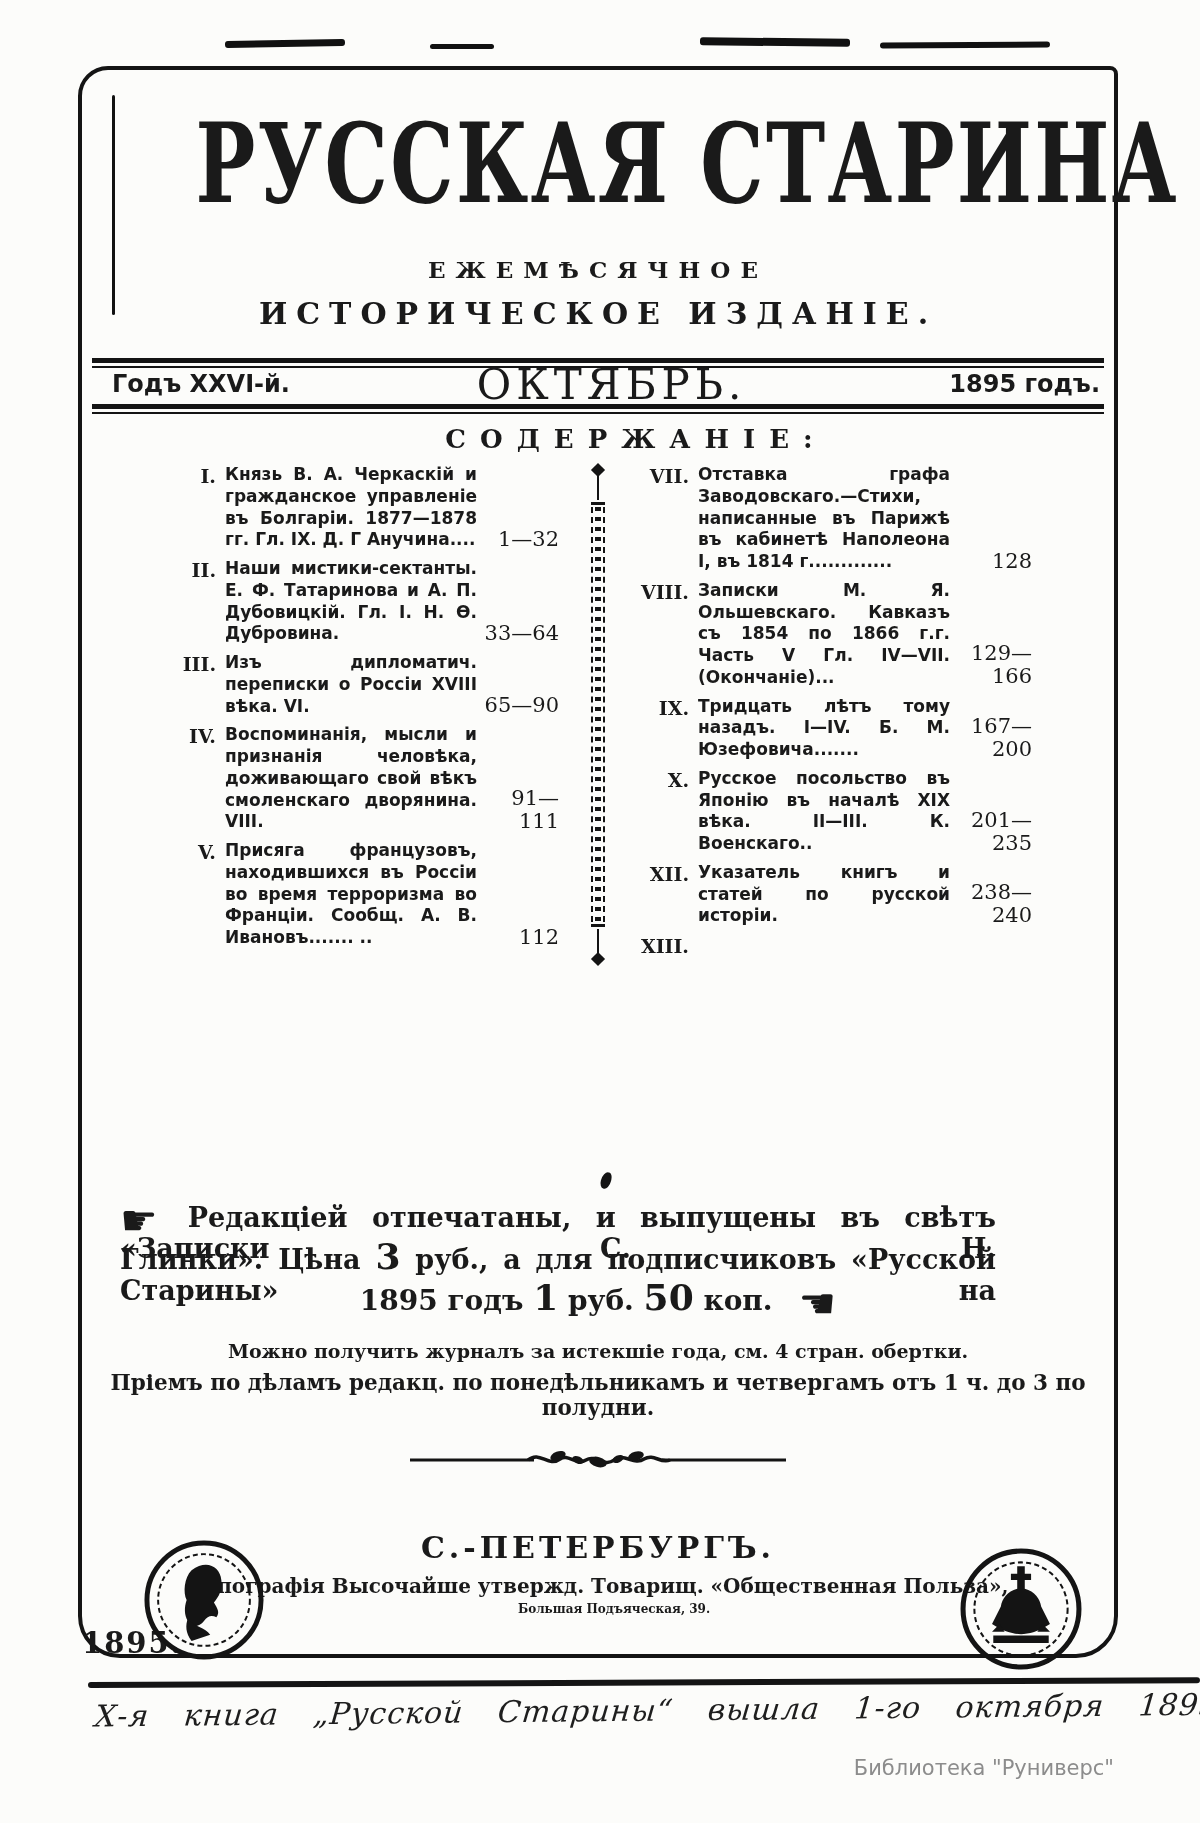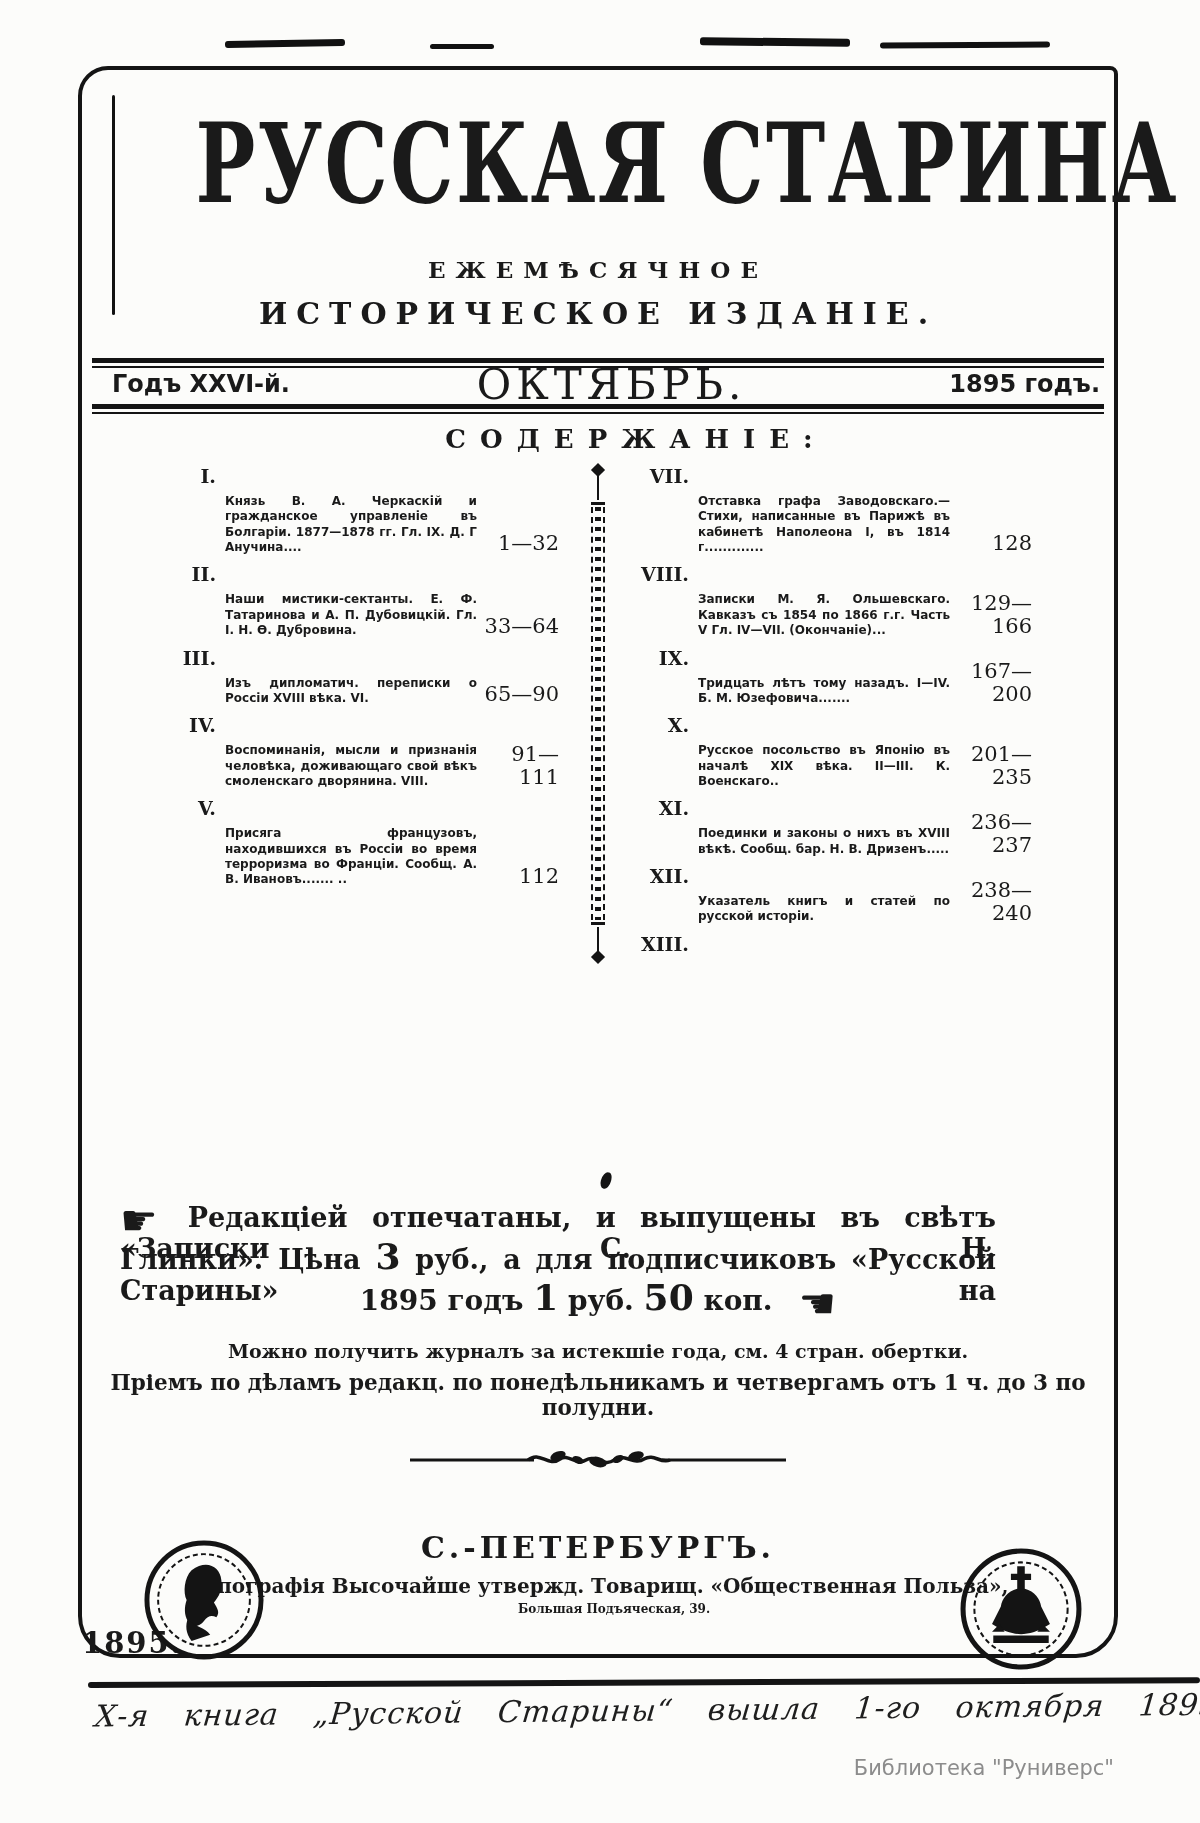--- a/index.html
+++ b/index.html
@@ -48,21 +48,21 @@
     font-weight:bold;font-size:26px;letter-spacing:14px;margin-left:38px;}
 
   .toc{top:394px;left:82px;right:82px;display:flex;align-items:stretch;}
   .toc-col{flex:1;}
   .toc-col.left{padding-right:26px;}
   .toc-col.right{padding-left:26px;}
   .toc-item{display:flex;margin-bottom:7px;}
   .toc-num{flex:0 0 52px;text-align:right;padding-right:9px;
     font-weight:bold;font-size:19px;line-height:1.28;}
   .toc-text{flex:1;font-family:"DejaVu Sans",sans-serif;font-weight:bold;
-    font-size:12px;line-height:1.28;text-align:justify;margin-top:30px;}
+    font-size:17px;line-height:1.28;text-align:justify;}
   .toc-pages{flex:0 0 82px;text-align:right;align-self:flex-end;
     font-size:21px;line-height:1.1;}
 
   .toc-divider{width:26px;display:flex;flex-direction:column;align-items:center;flex:0 0 26px;}
   .fin-diamond{width:10px;height:10px;background:#141414;transform:rotate(45deg);margin:1px 0;}
   .fin-line{width:2px;height:24px;background:#141414;}
   .fin-bar{width:14px;height:3px;background:#141414;margin:2px 0;}
   .ladder{flex:1;width:14px;
     border-left:2px dashed #141414;border-right:2px dashed #141414;
     background-image:repeating-linear-gradient(#141414 0 4px, transparent 4px 10px);
@@ -192,25 +192,20 @@
           <span class="toc-num">IX.</span>
           <span class="toc-text">Тридцать лѣтъ тому назадъ. I—IV. Б. М. Юзефовича.......</span>
           <span class="toc-pages">167—200</span>
         </div>
         <div class="toc-item">
           <span class="toc-num">X.</span>
           <span class="toc-text">Русское посольство въ Японію въ началѣ XIX вѣка. II—III. К. Военскаго..</span>
           <span class="toc-pages">201—235</span>
         </div>
         <div class="toc-item">
-          <span class="toc-num">XI.</span>
-          <span class="toc-text">Поединки и законы о нихъ въ XVIII вѣкѣ. Сообщ. бар. Н. В. Дризенъ.....</span>
-          <span class="toc-pages">236—237</span>
-        </div>
-        <div class="toc-item">
           <span class="toc-num">XII.</span>
           <span class="toc-text">Указатель книгъ и статей по русской исторіи.</span>
           <span class="toc-pages">238—240</span>
         </div>
         <div class="toc-item">
           <span class="toc-num">XIII.</span>
           <span class="toc-pages"></span>
         </div>
       </div>
     </div>

